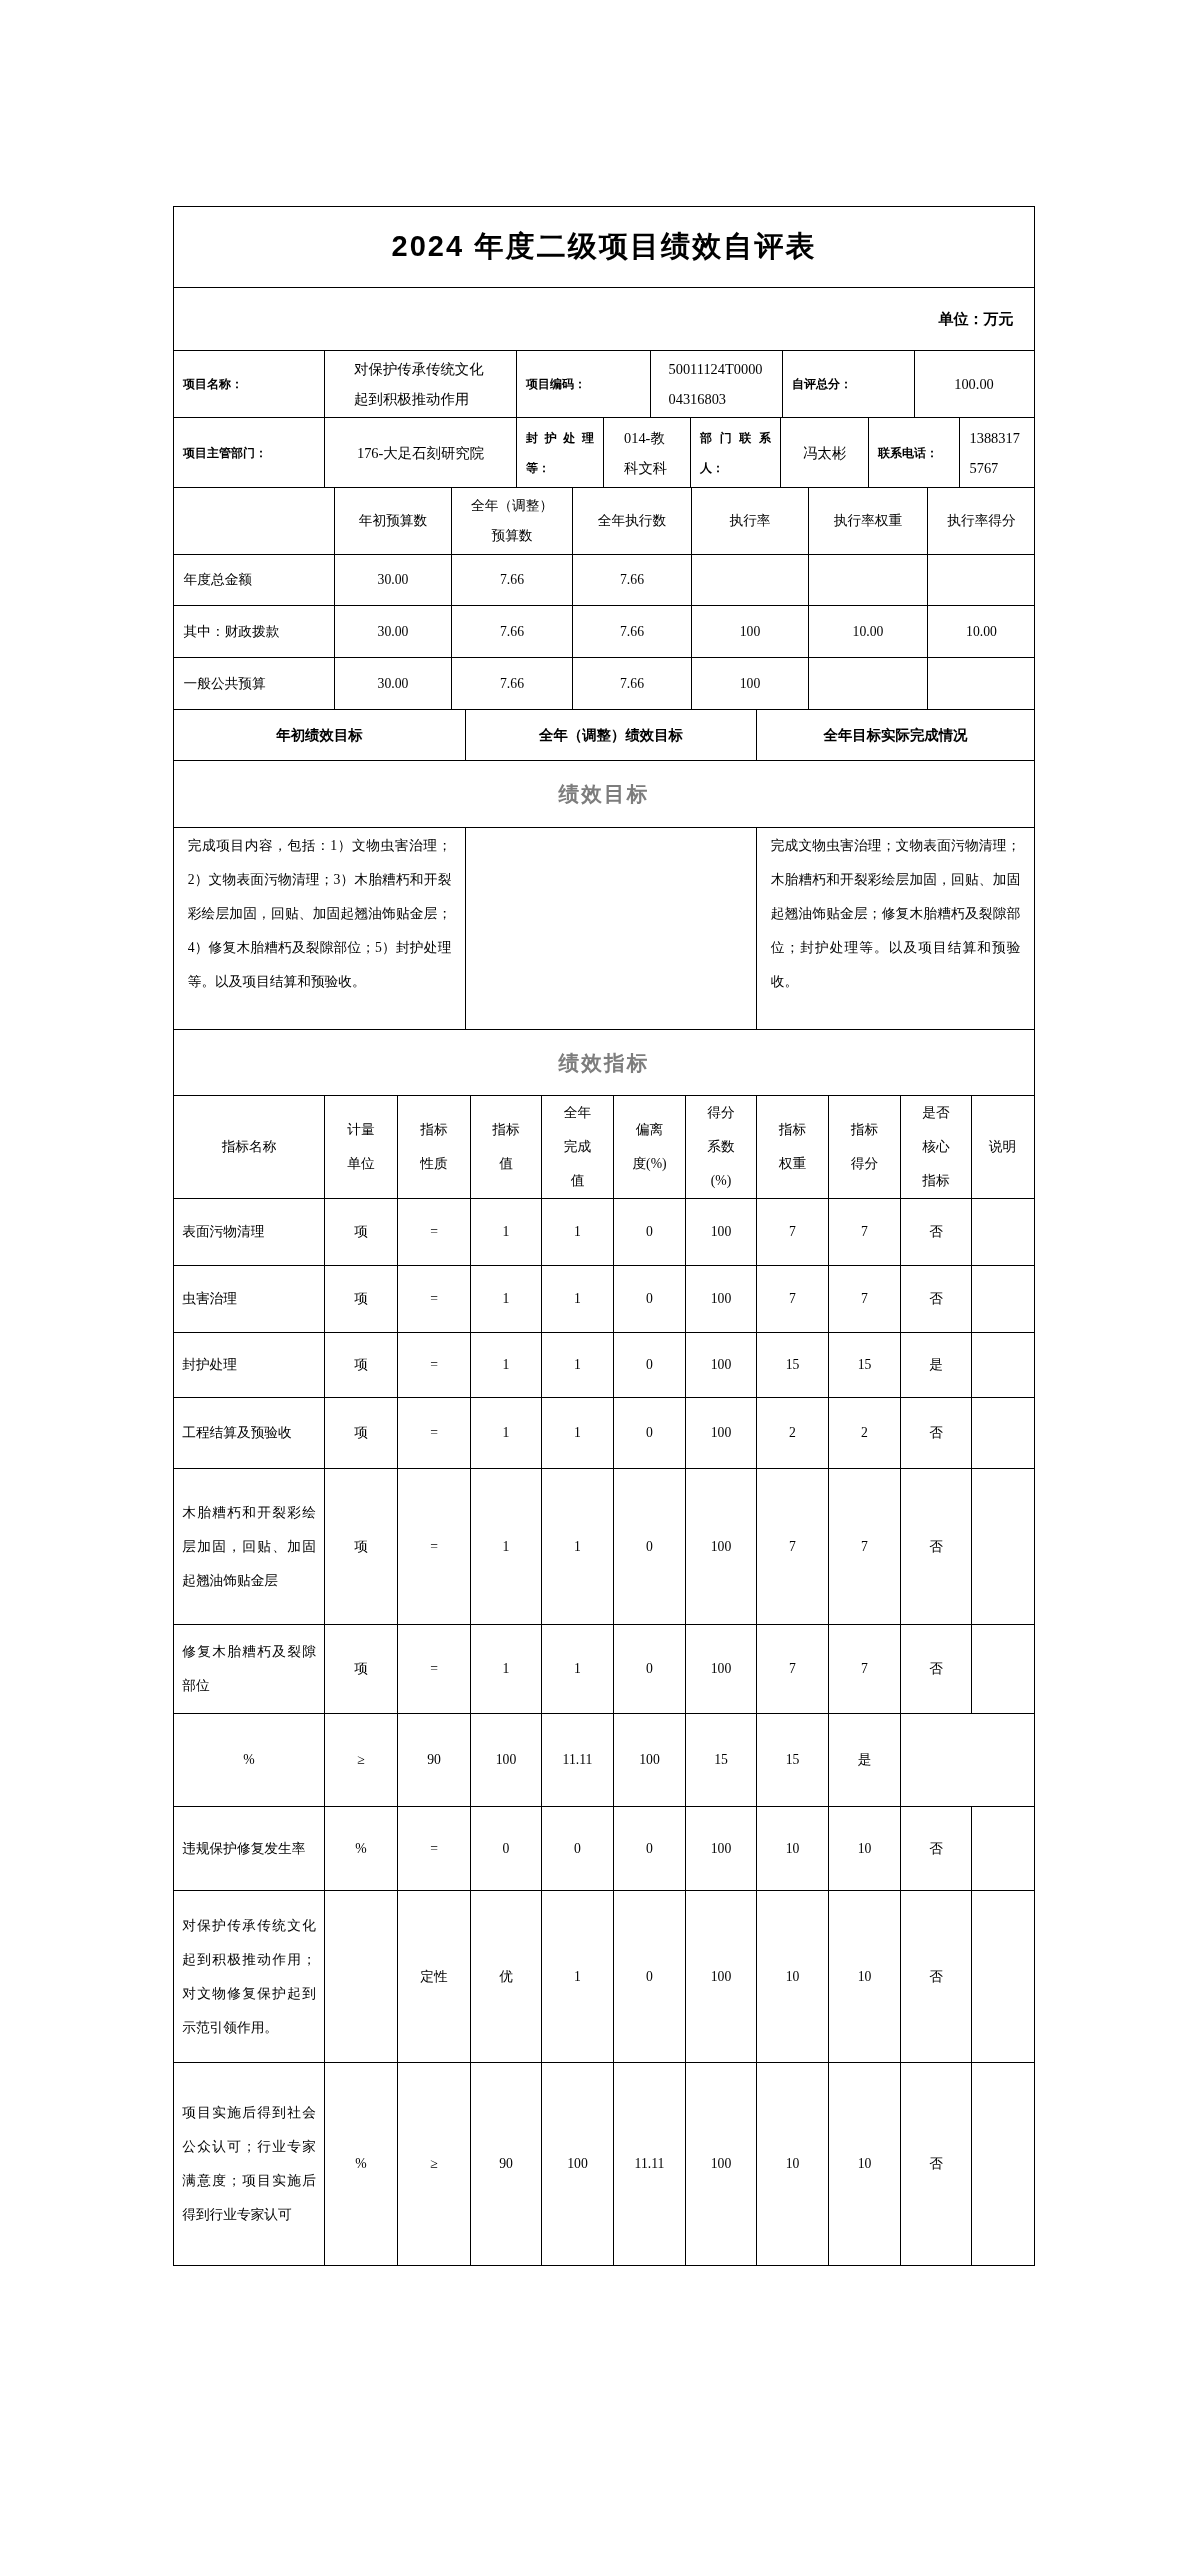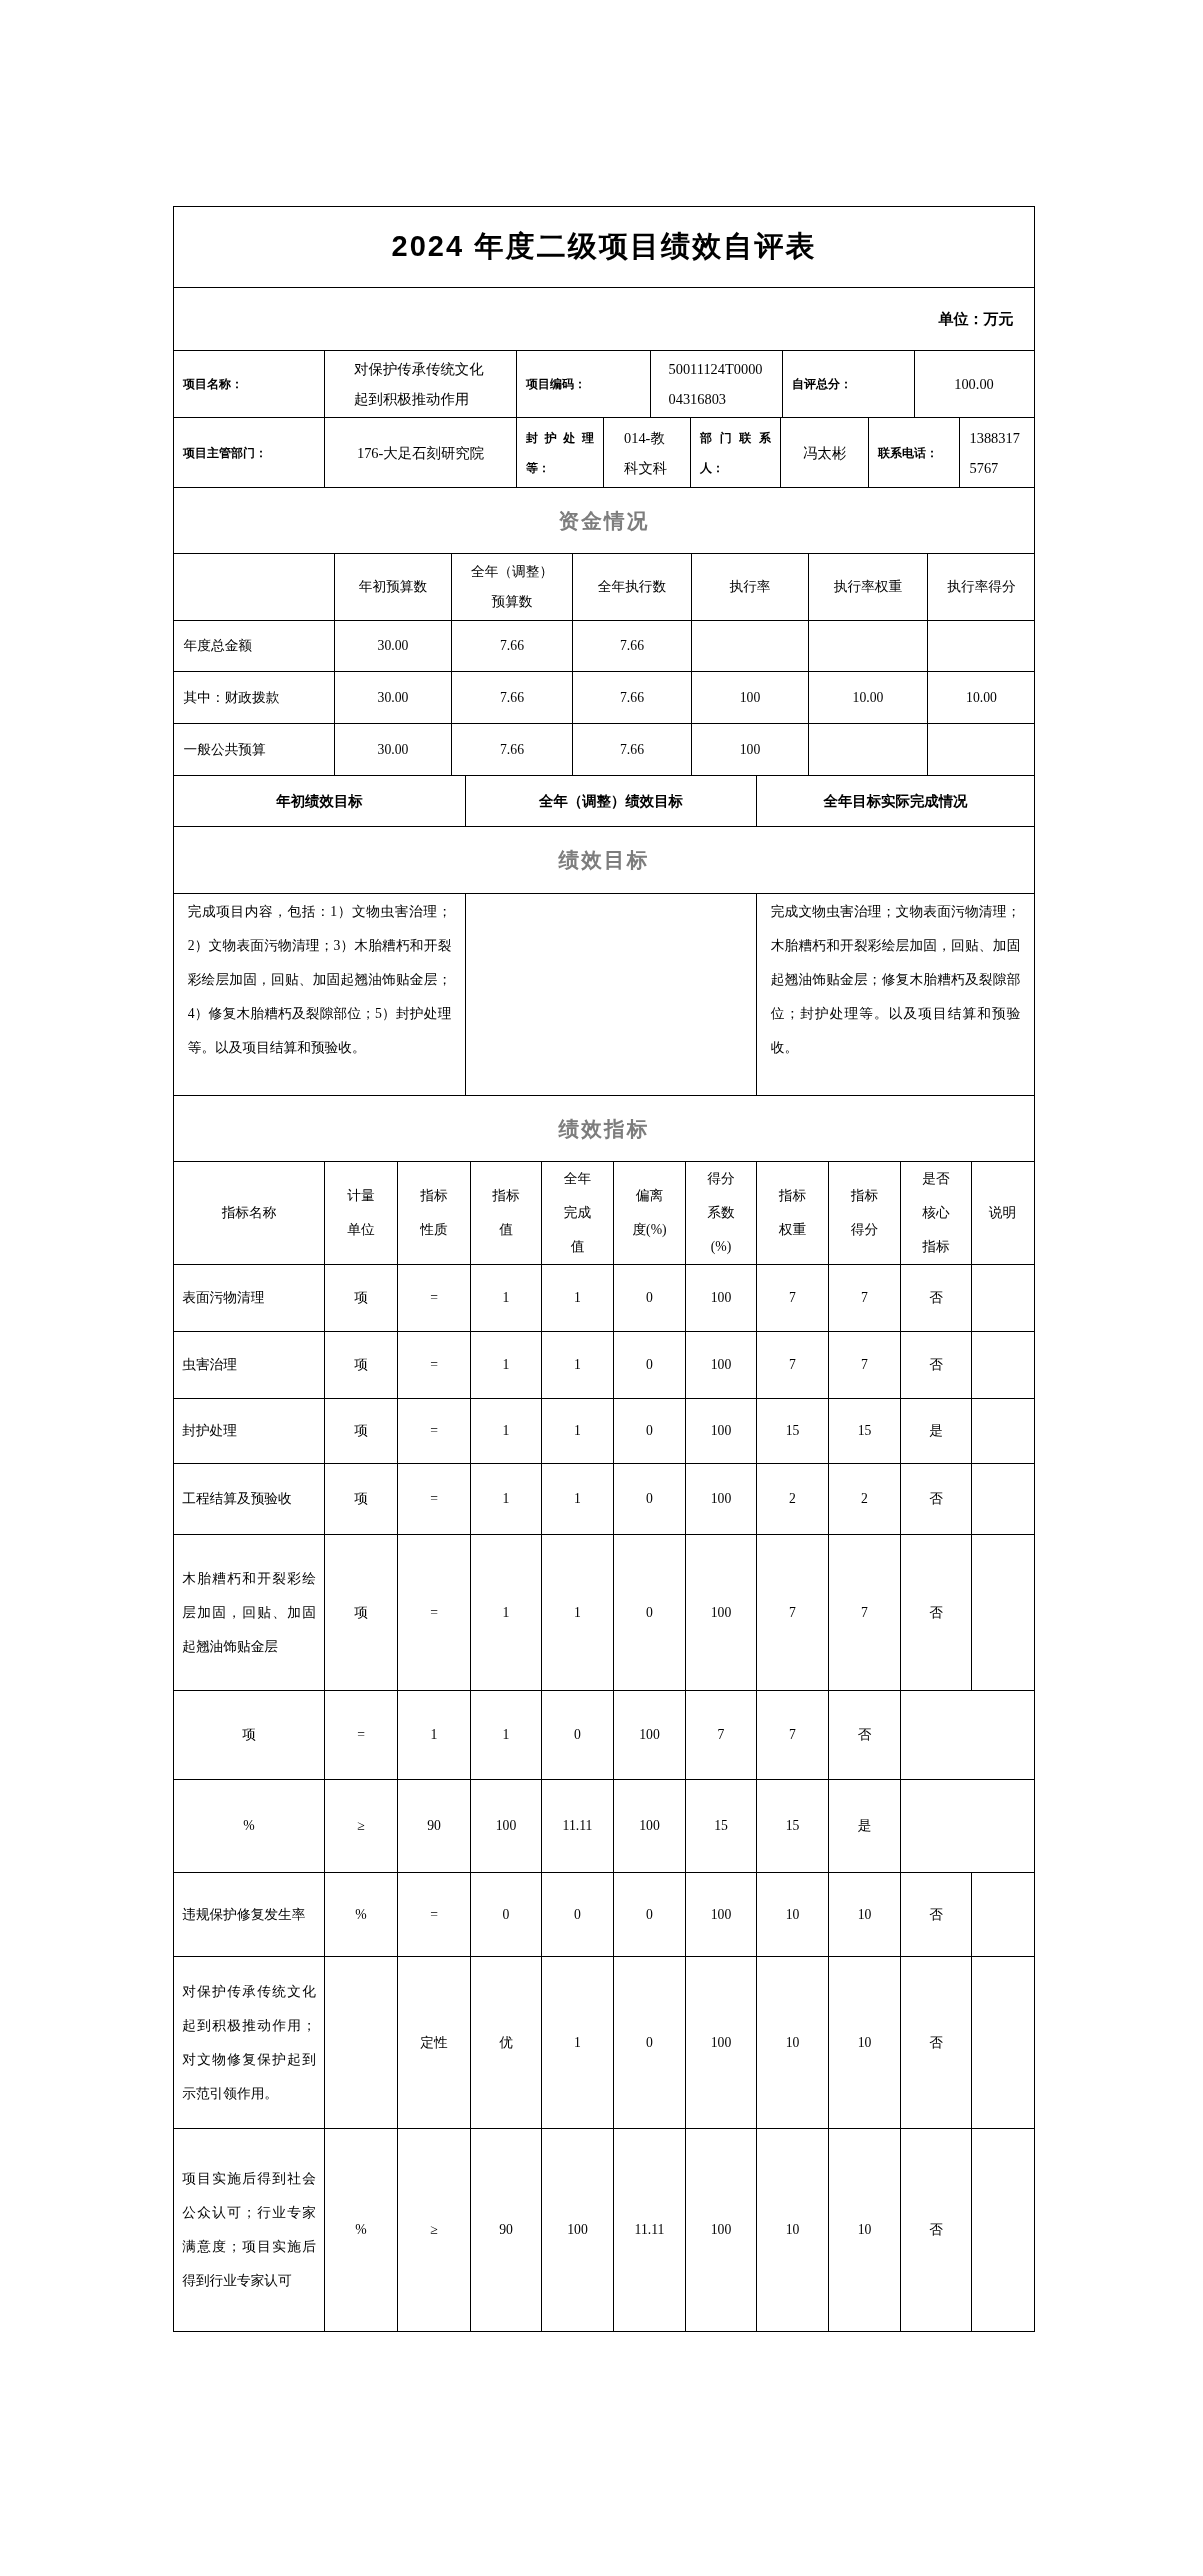--- a/index.html
+++ b/index.html
@@ -120,21 +120,20 @@
         <span>冯太彬</span>
       </div>
     <div class="c lab">
         <span>联系电话：</span>
       </div>
     <div class="c val w-phone">
         <span>13883175767</span>
       </div>
   </div>
 
-  <div class="block b2 section" style="height:66px">资金情况</div>
 
   <div class="block b g cols-fund fh" style="height:67px">
     <div class="c">
         <span></span>
       </div>
     <div class="c">
         <span>年初预算数</span>
       </div>
     <div class="c w6">
         <span>全年（调整）预算数</span>
@@ -456,20 +455,23 @@
         <span>7</span>
       </div>
     <div class="c">
         <span>否</span>
       </div>
     <div class="c">
         <span></span>
       </div>
   </div>
   <div class="block b g cols-ind ir" style="height:89px">
+    <div class="c jus">
+        <span>修复木胎糟朽及裂隙部位</span>
+      </div>
     <div class="c">
         <span>项</span>
       </div>
     <div class="c">
         <span>=</span>
       </div>
     <div class="c">
         <span>1</span>
       </div>
     <div class="c">

